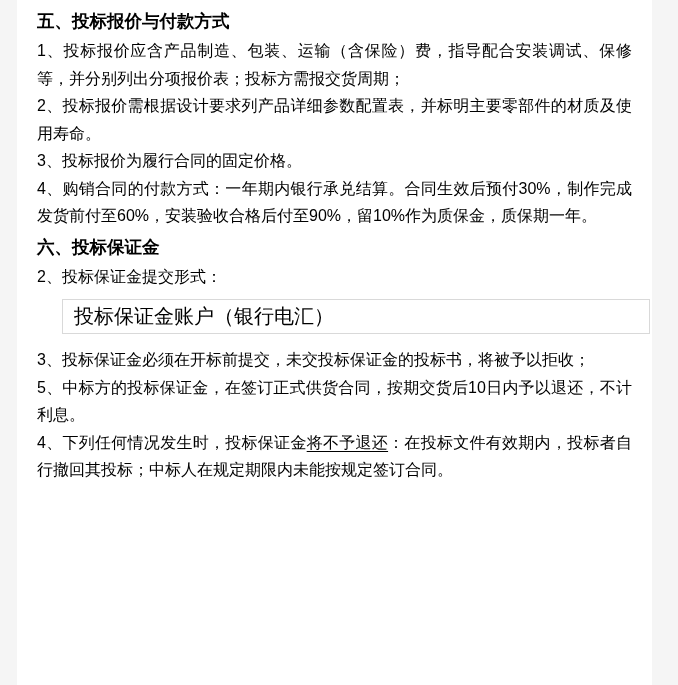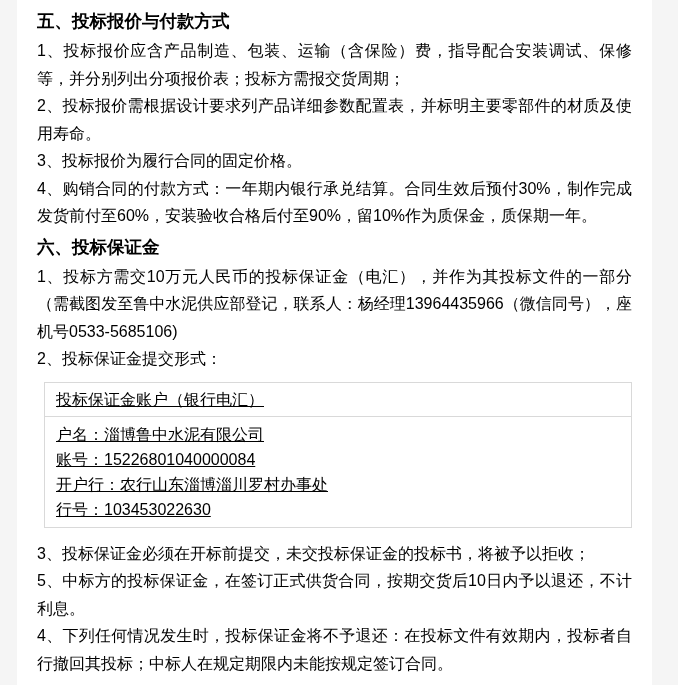--- a/index.html
+++ b/index.html
@@ -26,27 +26,26 @@
     text-align: justify;
     text-justify: inter-ideograph;
   }
   .doc h2 {
     margin: 0 0 2px 0;
     font-size: 17.5px;
     line-height: 28px;
     font-weight: bold;
   }
   .doc h2.second { margin-top: 3px; font-family: Liberation Serif, serif; }
-  .underlined { text-underline-offset: 3px; }
+  .underlined { text-decoration: underline; text-underline-offset: 3px; }
   table.deposit-table {
     border-collapse: collapse;
     width: calc(100% - 7px);
-    margin: 9px 0 12px 7px;
-    font-size: 16px;
-    text-decoration: underline;
+    margin: 9px 0 12px 25px;
+    font-size: 20px;
   }
   table.deposit-table, table.deposit-table td {
     border: 1px solid #d9d9d9;
   }
   table.deposit-table td {
     padding: 5px 11px;
     text-align: left;
     font-weight: normal;
   }
   td.table-head { line-height: 23px; }
@@ -61,35 +60,26 @@
 
     <h2>五、投标报价与付款方式</h2>
 
     <p>1、投标报价应含产品制造、包装、运输（含保险）费，指导配合安装调试、保修等，并分别列出分项报价表；投标方需报交货周期；</p>
     <p>2、投标报价需根据设计要求列产品详细参数配置表，并标明主要零部件的材质及使用寿命。</p>
     <p>3、投标报价为履行合同的固定价格。</p>
     <p>4、购销合同的付款方式：一年期内银行承兑结算。合同生效后预付30%，制作完成发货前付至60%，安装验收合格后付至90%，留10%作为质保金，质保期一年。</p>
 
     <h2 class="second">六、投标保证金</h2>
 
-    <p>1、投标方需交10万元人民币的投标保证金（电汇），并作为其投标文件的一部分（需截图发至鲁中水泥供应部登记，联系人：杨经理13964435966（微信同号），座机号0533-5685106)</p>
     <p>2、投标保证金提交形式：</p>
 
     <table class="deposit-table">
       <tbody>
         <tr>
           <td class="table-head">投标保证金账户（银行电汇）</td>
-        </tr>
-        <tr>
-          <td class="table-body">
-            <div class="bank-line">户名：淄博鲁中水泥有限公司</div>
-            <div class="bank-line">账号：15226801040000084</div>
-            <div class="bank-line">开户行：农行山东淄博淄川罗村办事处</div>
-            <div class="bank-line">行号：103453022630</div>
-          </td>
         </tr>
       </tbody>
     </table>
 
     <p>3、投标保证金必须在开标前提交，未交投标保证金的投标书，将被予以拒收；</p>
     <p>5、中标方的投标保证金，在签订正式供货合同，按期交货后10日内予以退还，不计利息。</p>
 
     <p><span>4、下列任何情况发生时，投标保证金</span><span class="underlined">将不予退还</span><span>：在投标文件有效期内，投标者自行撤回其投标；中标人在规定期限内未能按规定签订合同。</span></p>
 
   </div>

